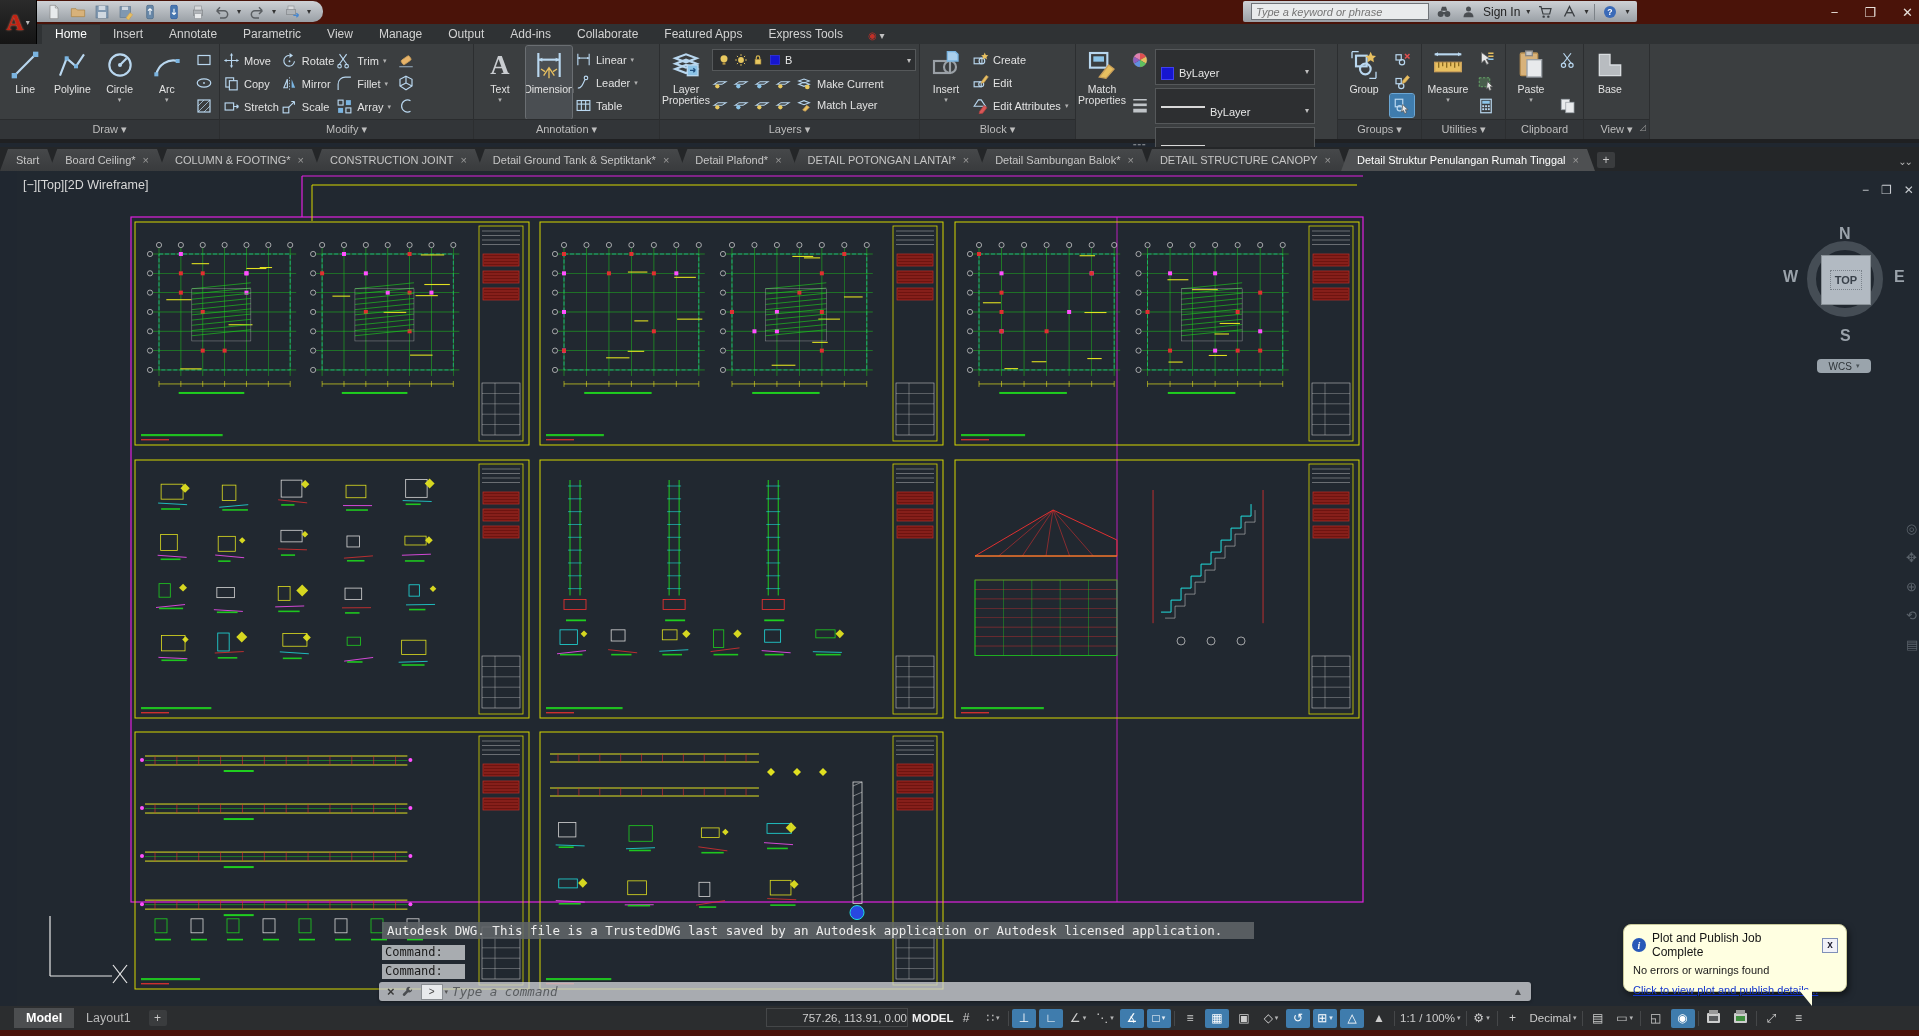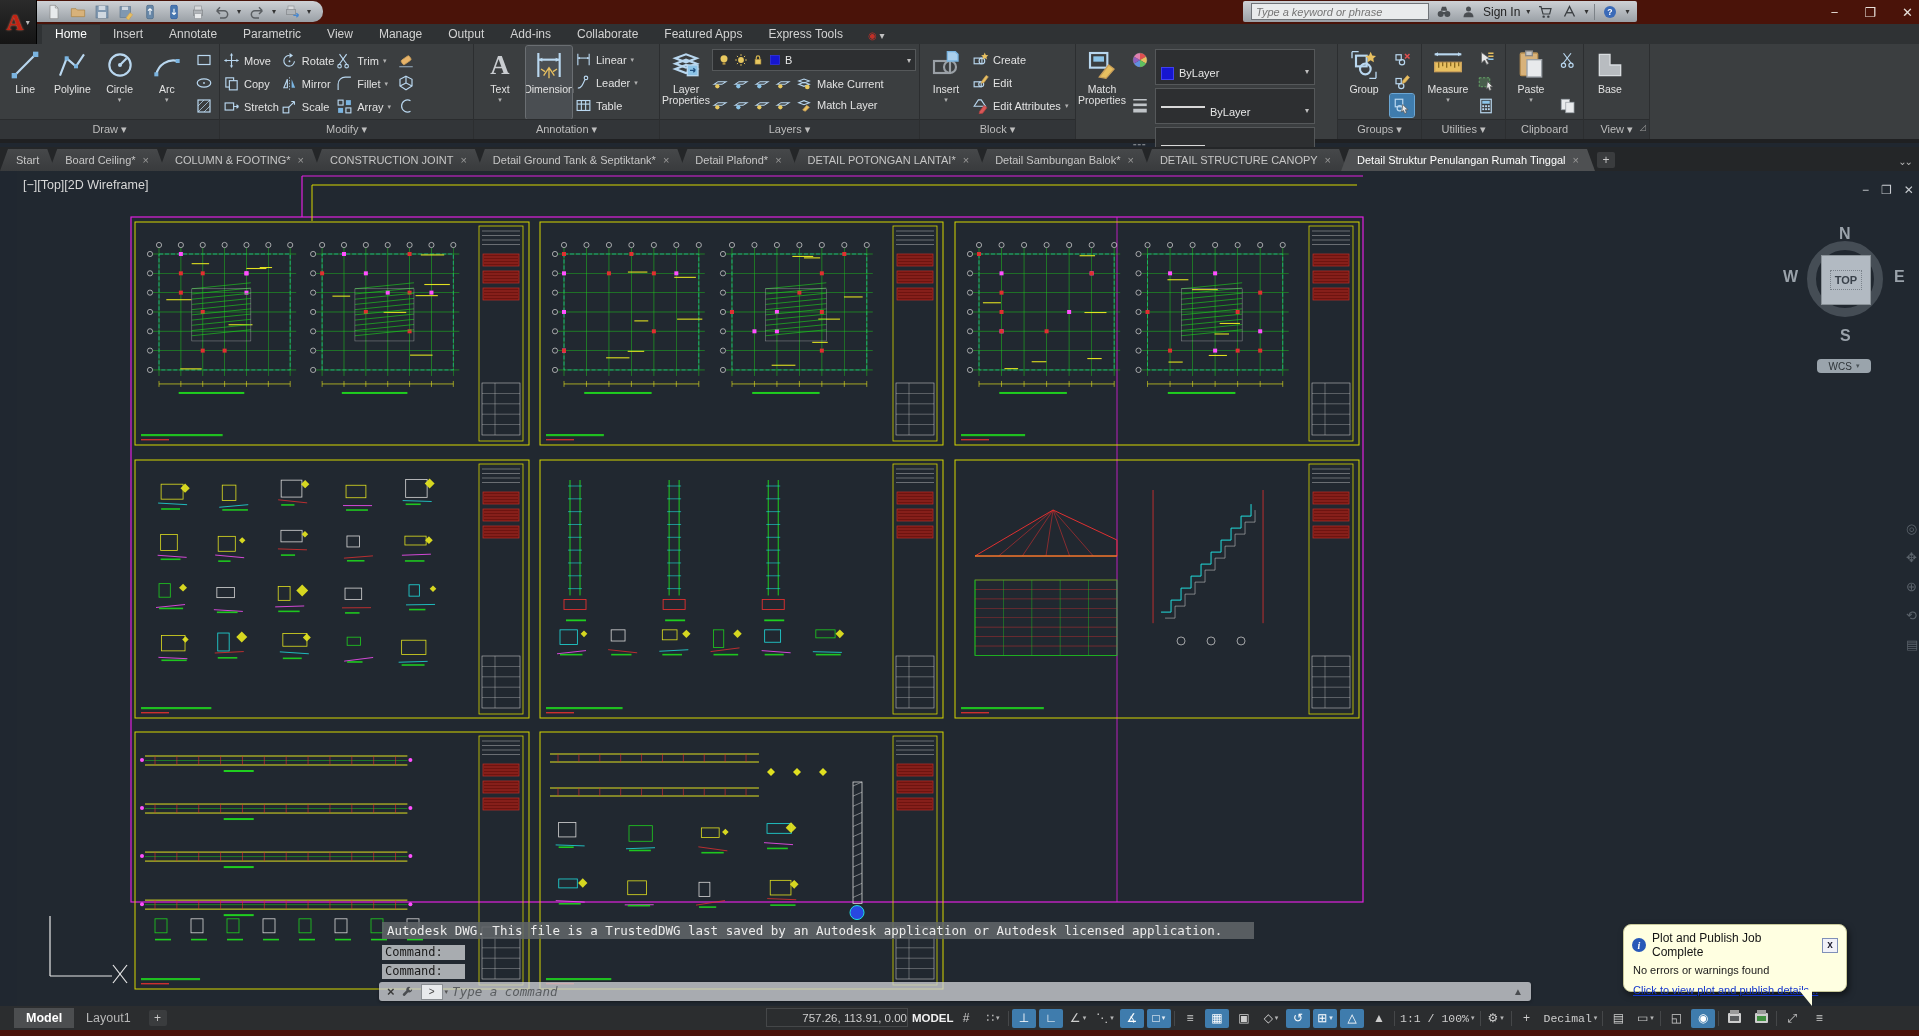--- a/index.html
+++ b/index.html
@@ -124,21 +124,21 @@
          line-height:16px;font-size:12px;border-radius:2px;}
   .coords{position:absolute;left:766px;top:2px;width:142px;height:19px;border:1px solid #454749;
           color:#cfcfcf;font-size:11.5px;text-align:right;line-height:19px;box-sizing:border-box;}
   .spacebadge{position:absolute;left:912px;top:0;height:24px;line-height:24px;color:#f0f0f0;
               font-weight:bold;font-size:11.5px;}
   .sicons{position:absolute;left:954px;top:2px;height:20px;display:flex;align-items:center;gap:3px;}
   .sic{min-width:20px;height:19px;display:flex;align-items:center;justify-content:center;gap:2px;
        color:#cdcdcd;font-size:12px;border-radius:2px;padding:0 2px;}
   .sic.active{background:#3f7cad;color:#fff;}
   .sic .sdd{font-size:7px;color:inherit;opacity:.85;}
-  .sic .stx{font-size:11.5px;font-family:Liberation Mono, monospace;}
+  .sic .stx{font-size:11.5px;}
   .sic-sep{width:1px;height:15px;background:#454749;}
   .icprint{position:relative;width:13px;height:10px;background:#cdcdcd;border-radius:1px;}
   .icprint:before{content:"";position:absolute;left:2px;top:-3px;width:9px;height:4px;background:#9a9a9a;}
   .icprint:after{content:"";position:absolute;left:2px;top:3px;width:9px;height:5px;background:#5a5c5e;}
   .icprint.chk:after{background:#3f8f3f;}
   .bottomstrip{position:absolute;left:0;top:1030px;width:1919px;height:6px;background:#4a1309;}
   
   .notif{position:absolute;left:1623px;top:924px;width:224px;height:68px;background:#ffffe1;
          border:1px solid #c8c89a;border-radius:8px;box-shadow:2px 3px 6px rgba(0,0,0,.5);z-index:20;
          padding:6px 8px;box-sizing:border-box;}

